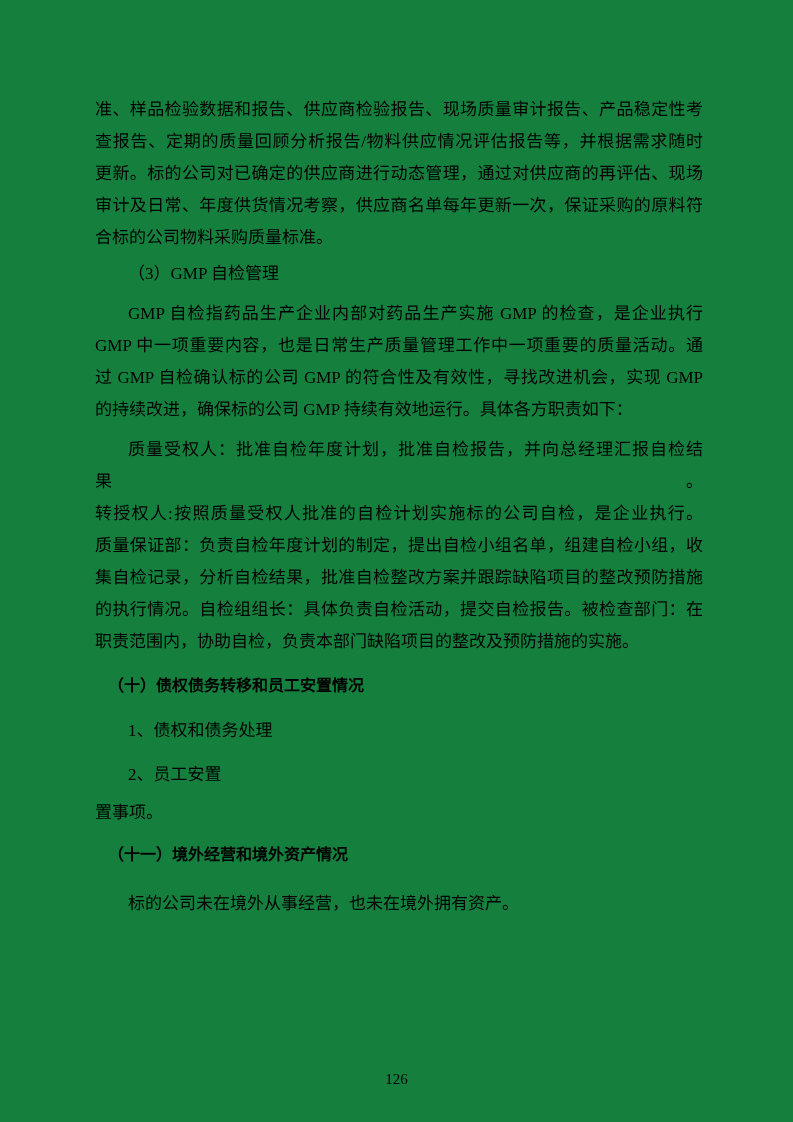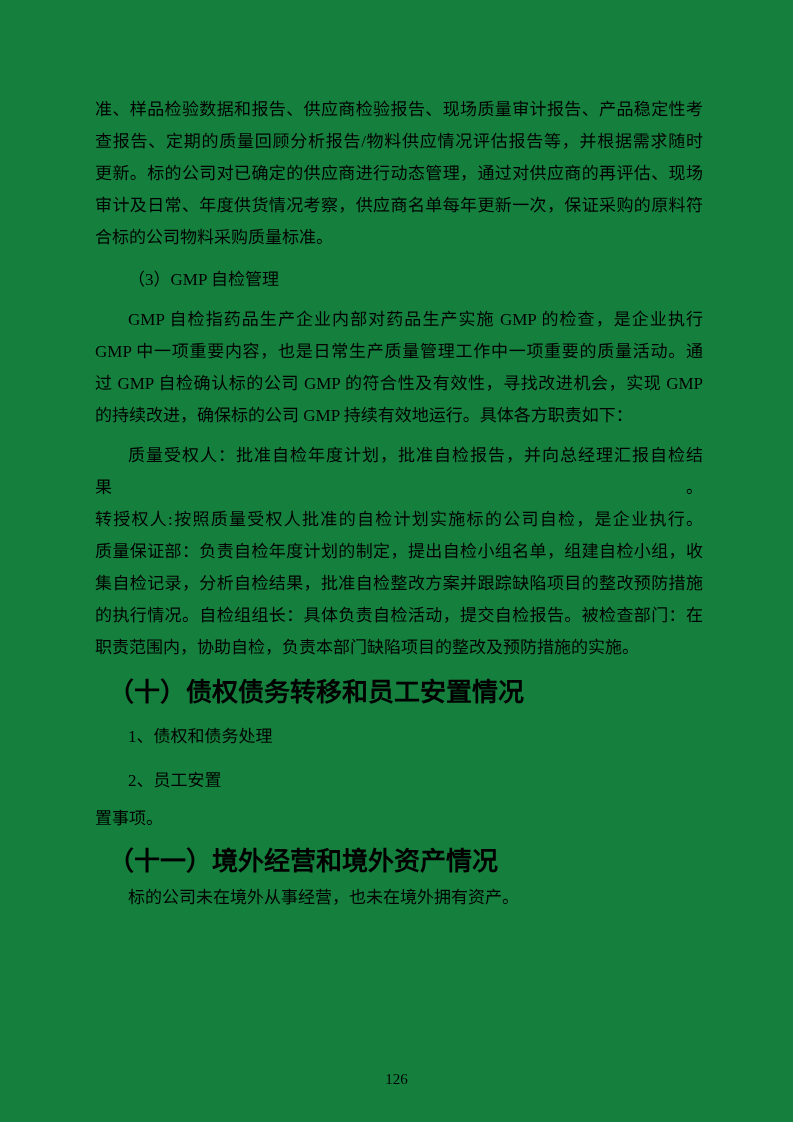--- a/index.html
+++ b/index.html
@@ -26,34 +26,34 @@
     text-align-last: justify;
   }
   .line.end {
     text-align: center;
     text-align-last: left;
   }
   .indent { text-indent: 33px; }
   .h2 {
     font-family: "Liberation Sans", "DejaVu Sans", sans-serif;
     font-weight: 700;
-    font-size: 26px;
+    font-size: 16px;
     line-height: 30px;
     text-indent: 13px;
     text-align: left;
     text-align-last: left;
   }
   .mt6  { margin-top: 6px; }
   .mt8  { margin-top: 8px; }
-  .mt10 { margin-top: 10px; }
+  .mt10 { margin-top: 4px; }
   .mt11 { margin-top: 11px; }
   .mt12 { margin-top: 12px; }
   .mt13 { margin-top: 13px; }
   .mt14 { margin-top: 14px; }
-  .mt18 { margin-top: 6px; }
+  .mt18 { margin-top: 18px; }
   .page-num {
     position: absolute;
     top: 1070px;
     left: 0;
     width: 100%;
     text-align: center;
     font-size: 15px;
     line-height: 19px;
   }
 </style>

